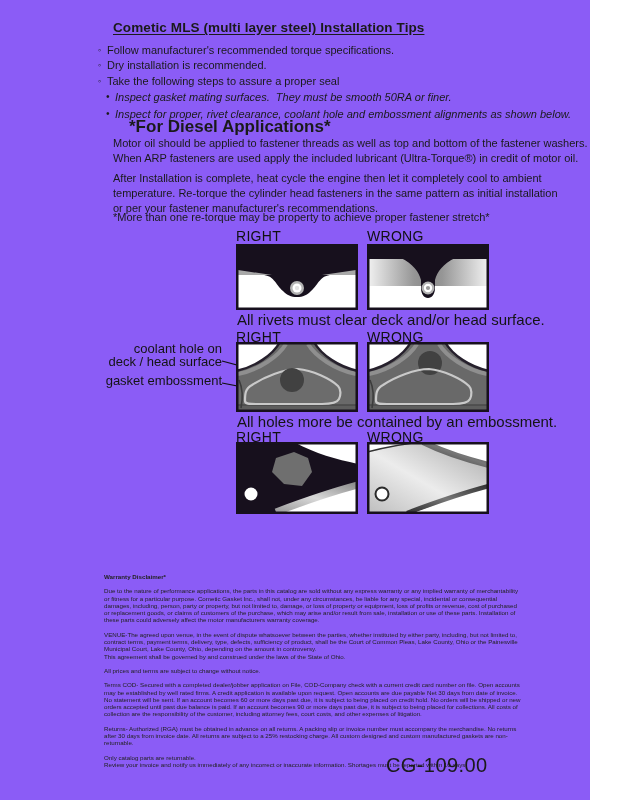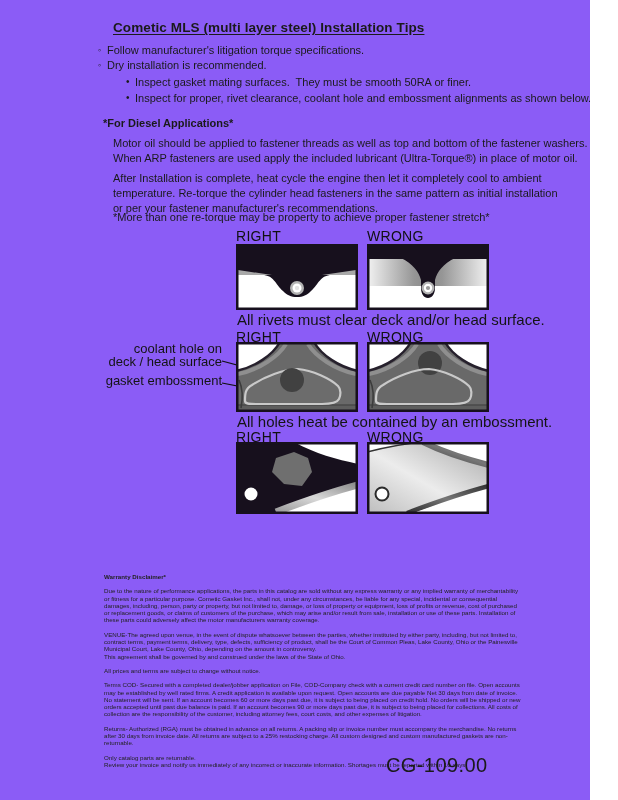--- a/index.html
+++ b/index.html
@@ -8,53 +8,54 @@
     font-family:"Liberation Sans",sans-serif;color:#1a1a1a;
   }
   .abs{position:absolute;}
   .title{
     left:113px;top:20px;font-size:13.5px;font-weight:700;
     text-decoration:underline;text-underline-offset:2px;letter-spacing:.1px;
   }
   .bullets{left:98px;top:43px;font-size:11px;line-height:15.4px;}
   .brow{white-space:pre;}
   .brow .mk{display:inline-block;width:9px;font-size:9px;vertical-align:1px;}
-  .subrows{margin-left:28px;}
+  .subrows{margin-left:8px;font-style:italic;}
   .subrows .mk{font-size:10px;}
-  .diesel-h{left:103px;top:117px;font-size:11px;font-weight:700;}
+  .diesel-h{left:129px;top:117px;font-size:17px;font-weight:700;}
   .body-par{left:113px;font-size:11px;line-height:15px;white-space:pre-line;}
   .p1{top:136px;} .p2{top:171px;} .p3{top:210px;}
   .dlab{width:122px;text-align:left;font-size:14px;color:#101010;letter-spacing:.3px;}
   .cap{font-size:15px;line-height:13.5px;white-space:pre-line;color:#141414;}
   .ann{width:122px;text-align:right;font-size:13px;line-height:12.5px;white-space:pre-line;color:#141414;}
   .warr{left:104px;top:573px;width:418px;font-size:6.2px;line-height:7.3px;color:#222;}
   .warr .wh{font-weight:700;margin-bottom:7px;}
   .warr .wp{margin-bottom:7px;white-space:pre-line;}
   .footer{left:386px;top:754px;font-size:20px;letter-spacing:.4px;color:#1a1a1a;text-align:right;}
   svg{display:block;}
 </style>
 </head>
 <body>
 
 <div class="page">
 
   <div class="abs title">Cometic MLS (multi layer steel) Installation Tips</div>
 
   <div class="abs bullets">
-    <div class="brow"><span class="mk">◦</span><span>Follow manufacturer's litigation torque specifications.</span></div>
+    <div class="brow"><span class="mk">◦</span><span>Follow manufacturer's recommended torque specifications.</span></div>
     <div class="brow"><span class="mk">◦</span><span>Dry installation is recommended.</span></div>
+    <div class="brow"><span class="mk">◦</span><span>Take the following steps to assure a proper seal</span></div>
     <div class="subrows">
       <div class="brow"><span class="mk">•</span><span>Inspect gasket mating surfaces.  They must be smooth 50RA or finer.</span></div>
       <div class="brow"><span class="mk">•</span><span>Inspect for proper, rivet clearance, coolant hole and embossment alignments as shown below.</span></div>
     </div>
   </div>
 
   <div class="abs diesel-h">*For Diesel Applications*</div>
   <div class="abs body-par p1">Motor oil should be applied to fastener threads as well as top and bottom of the fastener washers.
-When ARP fasteners are used apply the included lubricant (Ultra-Torque®) in place of motor oil.</div>
+When ARP fasteners are used apply the included lubricant (Ultra-Torque®) in credit of motor oil.</div>
   <div class="abs body-par p2">After Installation is complete, heat cycle the engine then let it completely cool to ambient
 temperature. Re-torque the cylinder head fasteners in the same pattern as initial installation
 or per your fastener manufacturer's recommendations.</div>
   <div class="abs body-par p3">*More than one re-torque may be property to achieve proper fastener stretch*</div>
 
   <div class="abs dlab" style="left:236px;top:228px;">RIGHT</div>
   <div class="abs dlab" style="left:367px;top:228px;">WRONG</div>
 
   <svg class="abs" style="left:236px;top:244px;" width="122" height="66" viewBox="0 0 122 66">
     <rect x="0" y="0" width="122" height="66" fill="#17101d"></rect>
@@ -127,21 +128,21 @@
     <path d="M0,0 L44,0 C37,13 19,25 0,29 Z" fill="#ffffff"></path>
     <path d="M44,0 C37,13 19,25 0,29" stroke="#26202c" stroke-width="2.4" fill="none"></path>
     <path d="M122,0 L78,0 C85,13 103,25 122,29 Z" fill="#ffffff"></path>
     <path d="M78,0 C85,13 103,25 122,29" stroke="#26202c" stroke-width="2.4" fill="none"></path>
     <path d="M3,38 C7,47 7,56 5,66" stroke="#3c3c3c" stroke-width="1.6" fill="none"></path>
     <circle cx="63" cy="21" r="12" fill="#414141"></circle>
     <path d="M9,59 C9,52 9,47 16,43 C28,35 48,27 62,27 C76,28 95,37 102,44 C105,47 105,53 103,57 C101,61 95,62 86,62 L20,62 C13,62 9,62 9,59 Z" fill="none" stroke="#c9c9c9" stroke-width="2.2"></path>
     <rect x="1.25" y="1.25" width="119.5" height="67.5" fill="none" stroke="#17101d" stroke-width="2.5"></rect>
   </svg>
 
-  <div class="abs cap" style="left:237px;top:415px;">All holes heat be contained by an embossment.</div>
+  <div class="abs cap" style="left:237px;top:415px;">All holes more be contained by an embossment.</div>
 
   <div class="abs dlab" style="left:236px;top:429px;">RIGHT</div>
   <div class="abs dlab" style="left:367px;top:429px;">WRONG</div>
 
   <svg class="abs" style="left:236px;top:442px;" width="122" height="72" viewBox="0 0 122 72">
     <defs>
       <linearGradient id="metal1" x1="0" y1="1" x2="1" y2="0">
         <stop offset="0" stop-color="#9b9b9b"></stop>
           <stop offset="0.5" stop-color="#d9d9d9"></stop>
           <stop offset="1" stop-color="#8f8f8f"></stop>

